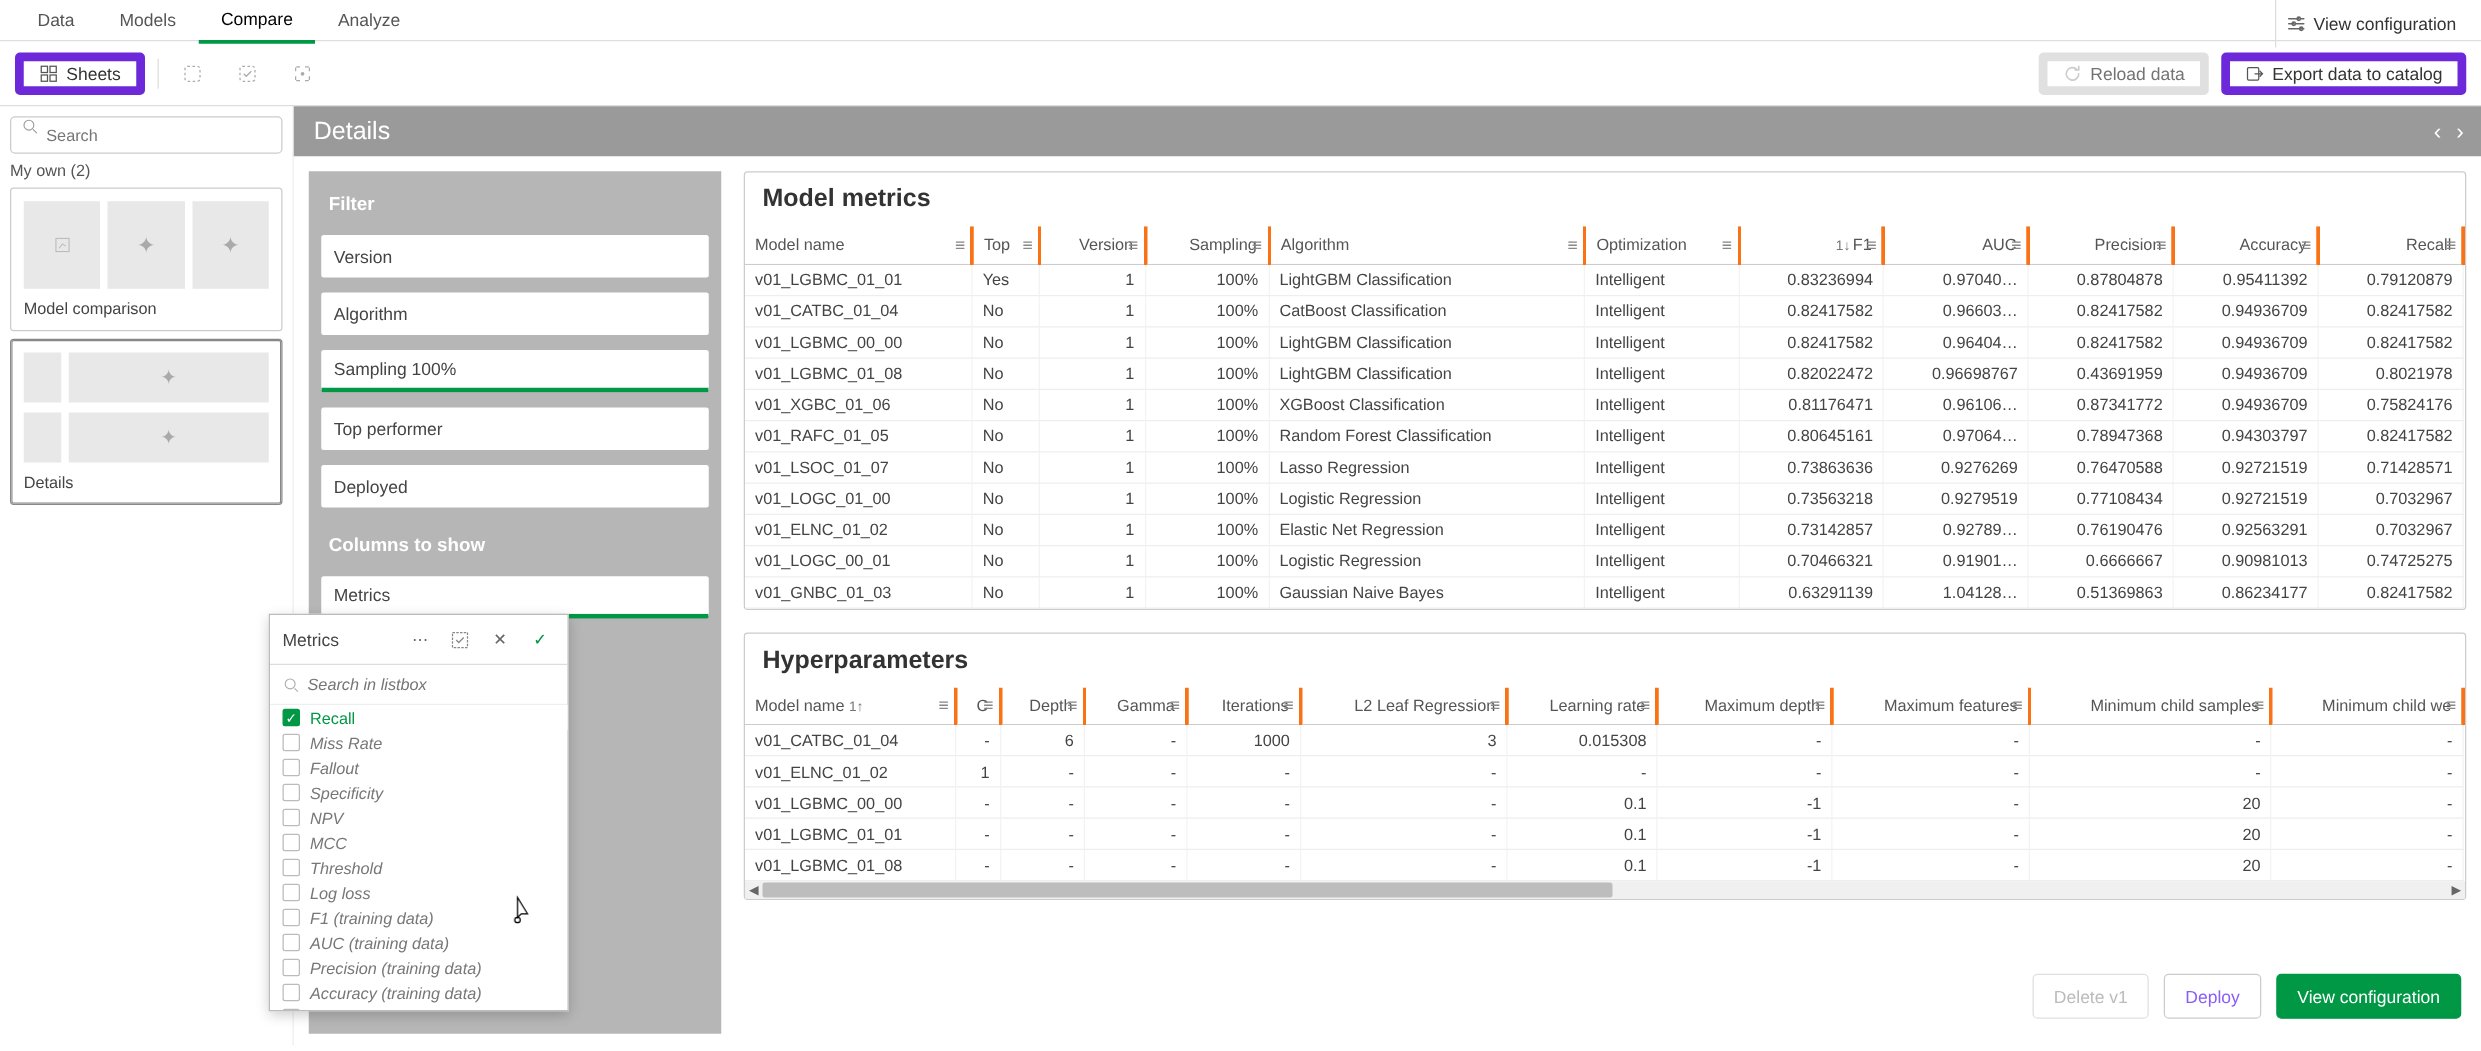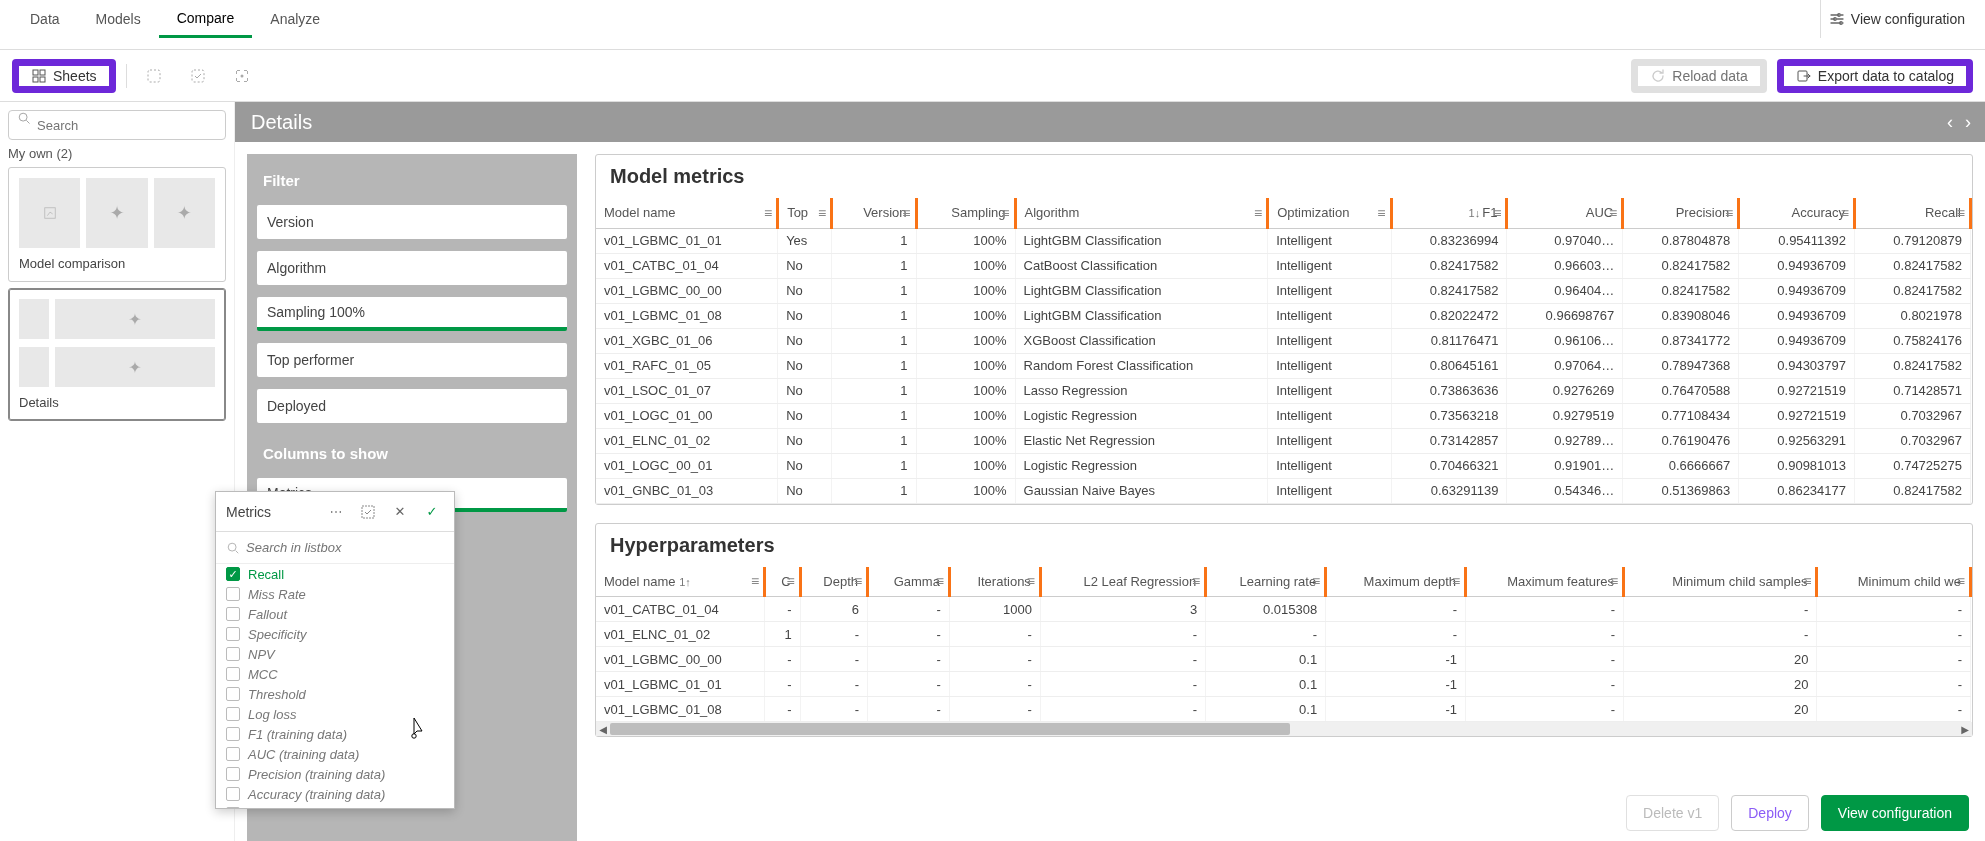--- a/index.html
+++ b/index.html
@@ -1,20 +1,20 @@
 <!DOCTYPE html>
 <html><head>
 <meta charset="utf-8">
 <style>
 *{box-sizing:border-box;margin:0;padding:0;font-family:"Segoe UI",Arial,sans-serif}
 body{background:#fff;font-size:13px;color:#333;overflow:hidden}
 .app{width:1985px;height:841px;position:relative}
 
 
-.top-tabs{display:flex;height:50px;border-bottom:1px solid #ddd;padding:0 12px;position:relative}
+.top-tabs{display:flex;align-items:center;height:33px;border-bottom:1px solid #ddd;padding:0 12px;position:relative}
 .top-tab{padding:0 18px;height:38px;display:flex;align-items:center;color:#555;cursor:pointer;font-size:14px}
 .top-tab.active{color:#000;border-bottom:3px solid #009845;font-weight:500}
 .top-right{position:absolute;right:12px;top:0;height:38px;display:flex;align-items:center;gap:6px;color:#333;cursor:pointer;font-size:14px;padding:0 8px;border-left:1px solid #ddd}
 .top-right .ic{width:16px;height:16px}
 
 
 .toolbar{display:flex;align-items:center;height:52px;border-bottom:1px solid #ddd;padding:0 12px;gap:10px;position:relative}
 .btn{display:inline-flex;align-items:center;gap:6px;height:34px;padding:0 12px;border:7px solid #6d28d9;border-radius:4px;background:#fff;cursor:pointer;font-size:14px;color:#333}
 .btn.disabled{color:#737373;border-color:#e0e0e0;cursor:default}
 .ibtn{width:34px;height:34px;display:inline-flex;align-items:center;justify-content:center;border:1px solid transparent;border-radius:4px;cursor:pointer;color:#777}
@@ -76,21 +76,21 @@
 
 
 .hyp-scroll{position:relative}
 .hscroll{height:14px;background:#f0f0f0;position:relative}
 .hscroll-thumb{position:absolute;left:14px;top:1px;height:12px;width:680px;background:#bdbdbd;border-radius:2px}
 .hscroll-arr{position:absolute;top:0;width:14px;height:14px;display:flex;align-items:center;justify-content:center;color:#666;font-size:10px;cursor:pointer}
 .hscroll-arr.l{left:0}
 .hscroll-arr.r{right:0}
 
 
-.bottombar{position:absolute;bottom:0;right:0;height:56px;display:flex;align-items:center;gap:12px;padding:0 16px}
+.bottombar{position:absolute;bottom:16px;right:0;height:56px;display:flex;align-items:center;gap:12px;padding:0 16px}
 .bbtn{height:36px;padding:0 16px;border:1px solid #ccc;border-radius:4px;background:#fff;cursor:pointer;font-size:14px;color:#8b5cf6}
 .bbtn.disabled{color:#bbb;border-color:#e0e0e0}
 .bbtn.primary{background:#009845;border-color:#009845;color:#fff;font-weight:500}
 
 
 .cursor{position:absolute;left:407px;top:716px;z-index:100;pointer-events:none}
 
 svg{display:block}
 </style>
 </head>
@@ -282,21 +282,21 @@
                     </tr>
                     <tr>
                       <td>v01_LGBMC_01_08</td>
                       <td>No</td>
                       <td class="num">1</td>
                       <td class="num">100%</td>
                       <td>LightGBM Classification</td>
                       <td>Intelligent</td>
                       <td class="num">0.82022472</td>
                       <td class="num">0.96698767</td>
-                      <td class="num">0.83908046</td>
+                      <td class="num">0.43691959</td>
                       <td class="num">0.94936709</td>
                       <td class="num">0.8021978</td>
                     </tr>
                     <tr>
                       <td>v01_XGBC_01_06</td>
                       <td>No</td>
                       <td class="num">1</td>
                       <td class="num">100%</td>
                       <td>XGBoost Classification</td>
                       <td>Intelligent</td>
@@ -372,21 +372,21 @@
                       <td class="num">0.74725275</td>
                     </tr>
                     <tr>
                       <td>v01_GNBC_01_03</td>
                       <td>No</td>
                       <td class="num">1</td>
                       <td class="num">100%</td>
                       <td>Gaussian Naive Bayes</td>
                       <td>Intelligent</td>
                       <td class="num">0.63291139</td>
-                      <td class="num">0.54346…</td>
+                      <td class="num">1.04128…</td>
                       <td class="num">0.51369863</td>
                       <td class="num">0.86234177</td>
                       <td class="num">0.82417582</td>
                     </tr>
                   </tbody>
               </table>
             </div>
           </div>
 
           <div class="table-card hyp-scroll">

